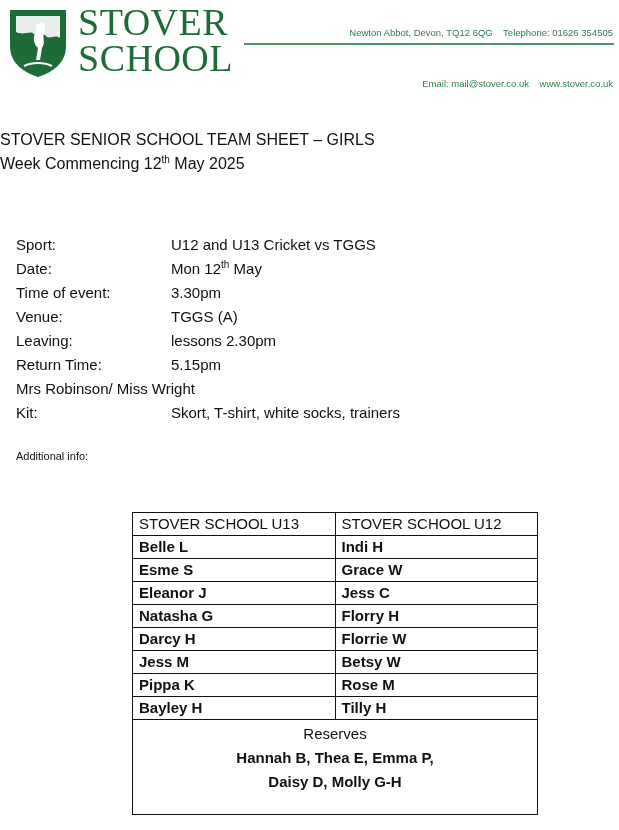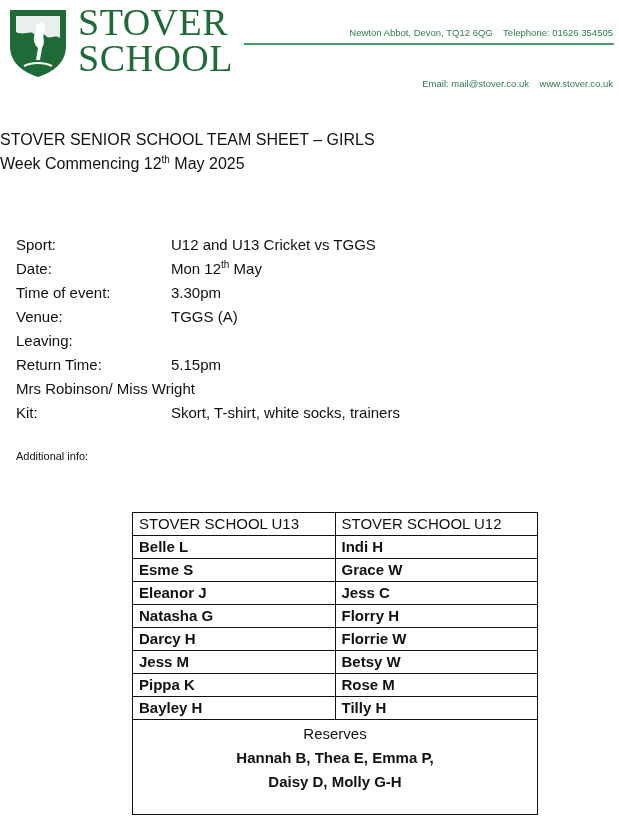--- a/index.html
+++ b/index.html
@@ -71,20 +71,21 @@
   <div class="row">
       <span class="lbl">Time of event:</span>
       <span>3.30pm</span>
     </div>
   <div class="row">
       <span class="lbl">Venue:</span>
       <span>TGGS (A)</span>
     </div>
   <div class="row">
       <span class="lbl">Leaving:</span>
+      <span>lessons 2.30pm</span>
     </div>
   <div class="row">
       <span class="lbl">Return Time:</span>
       <span>5.15pm</span>
     </div>
   <div class="row">
       <span>Mrs Robinson/ Miss Wright</span>
     </div>
   <div class="row">
       <span class="lbl">Kit:</span>

